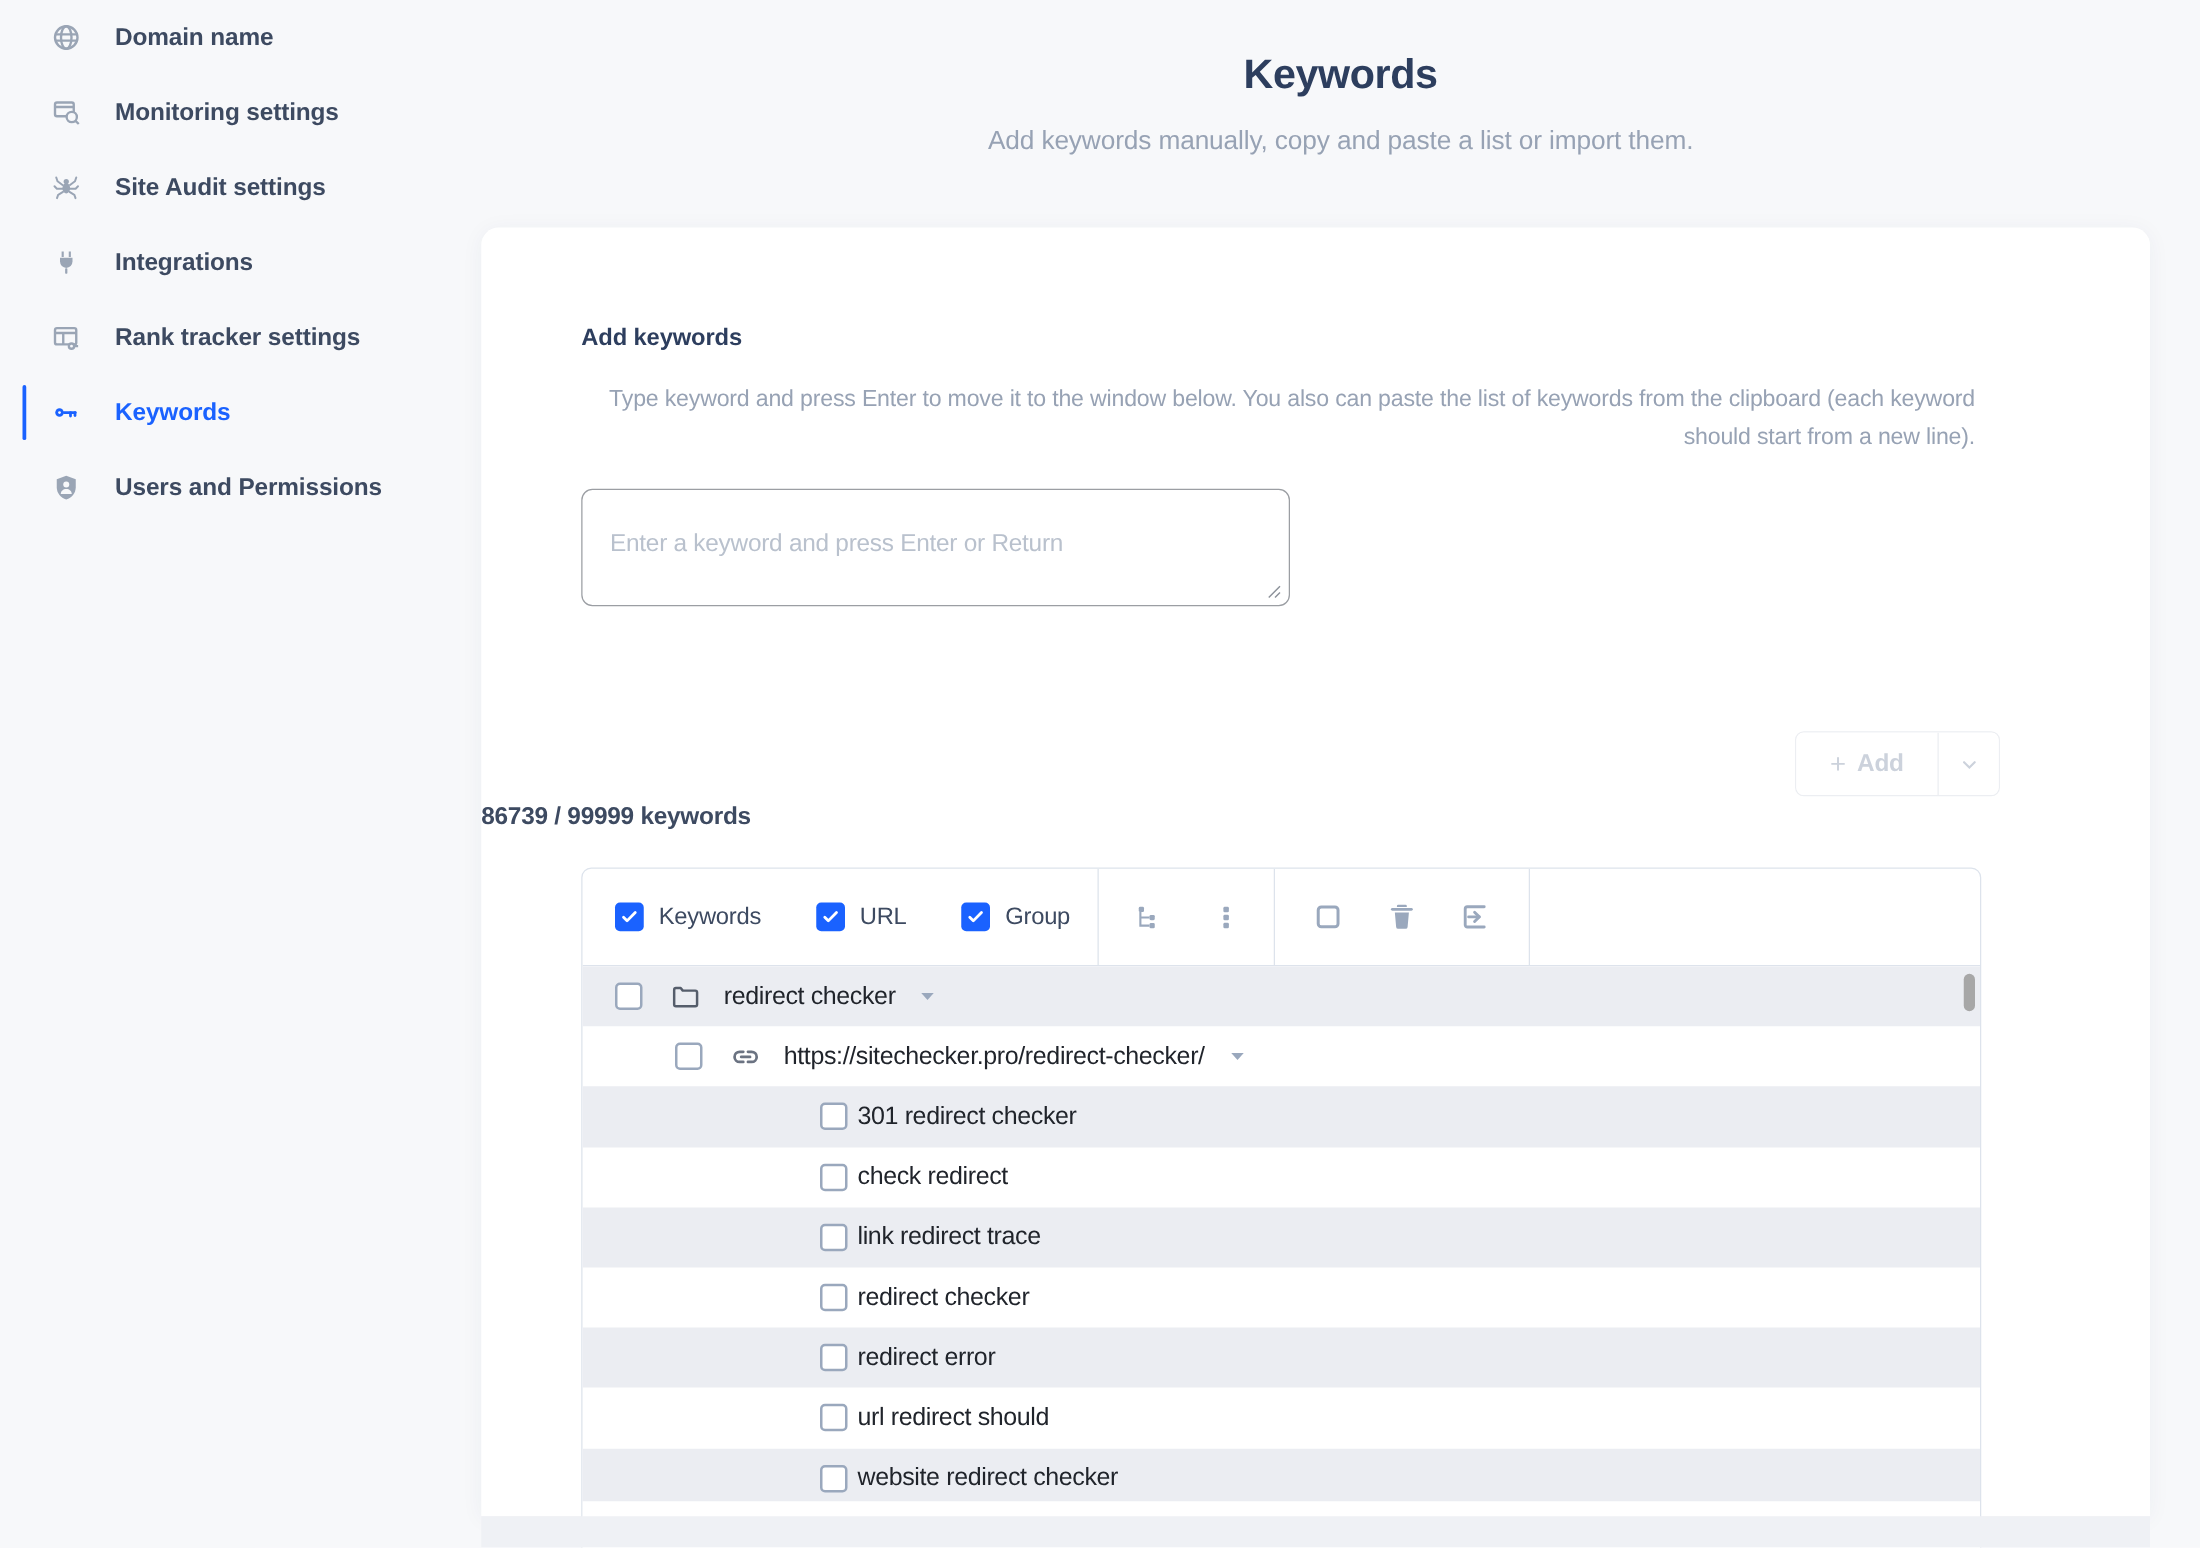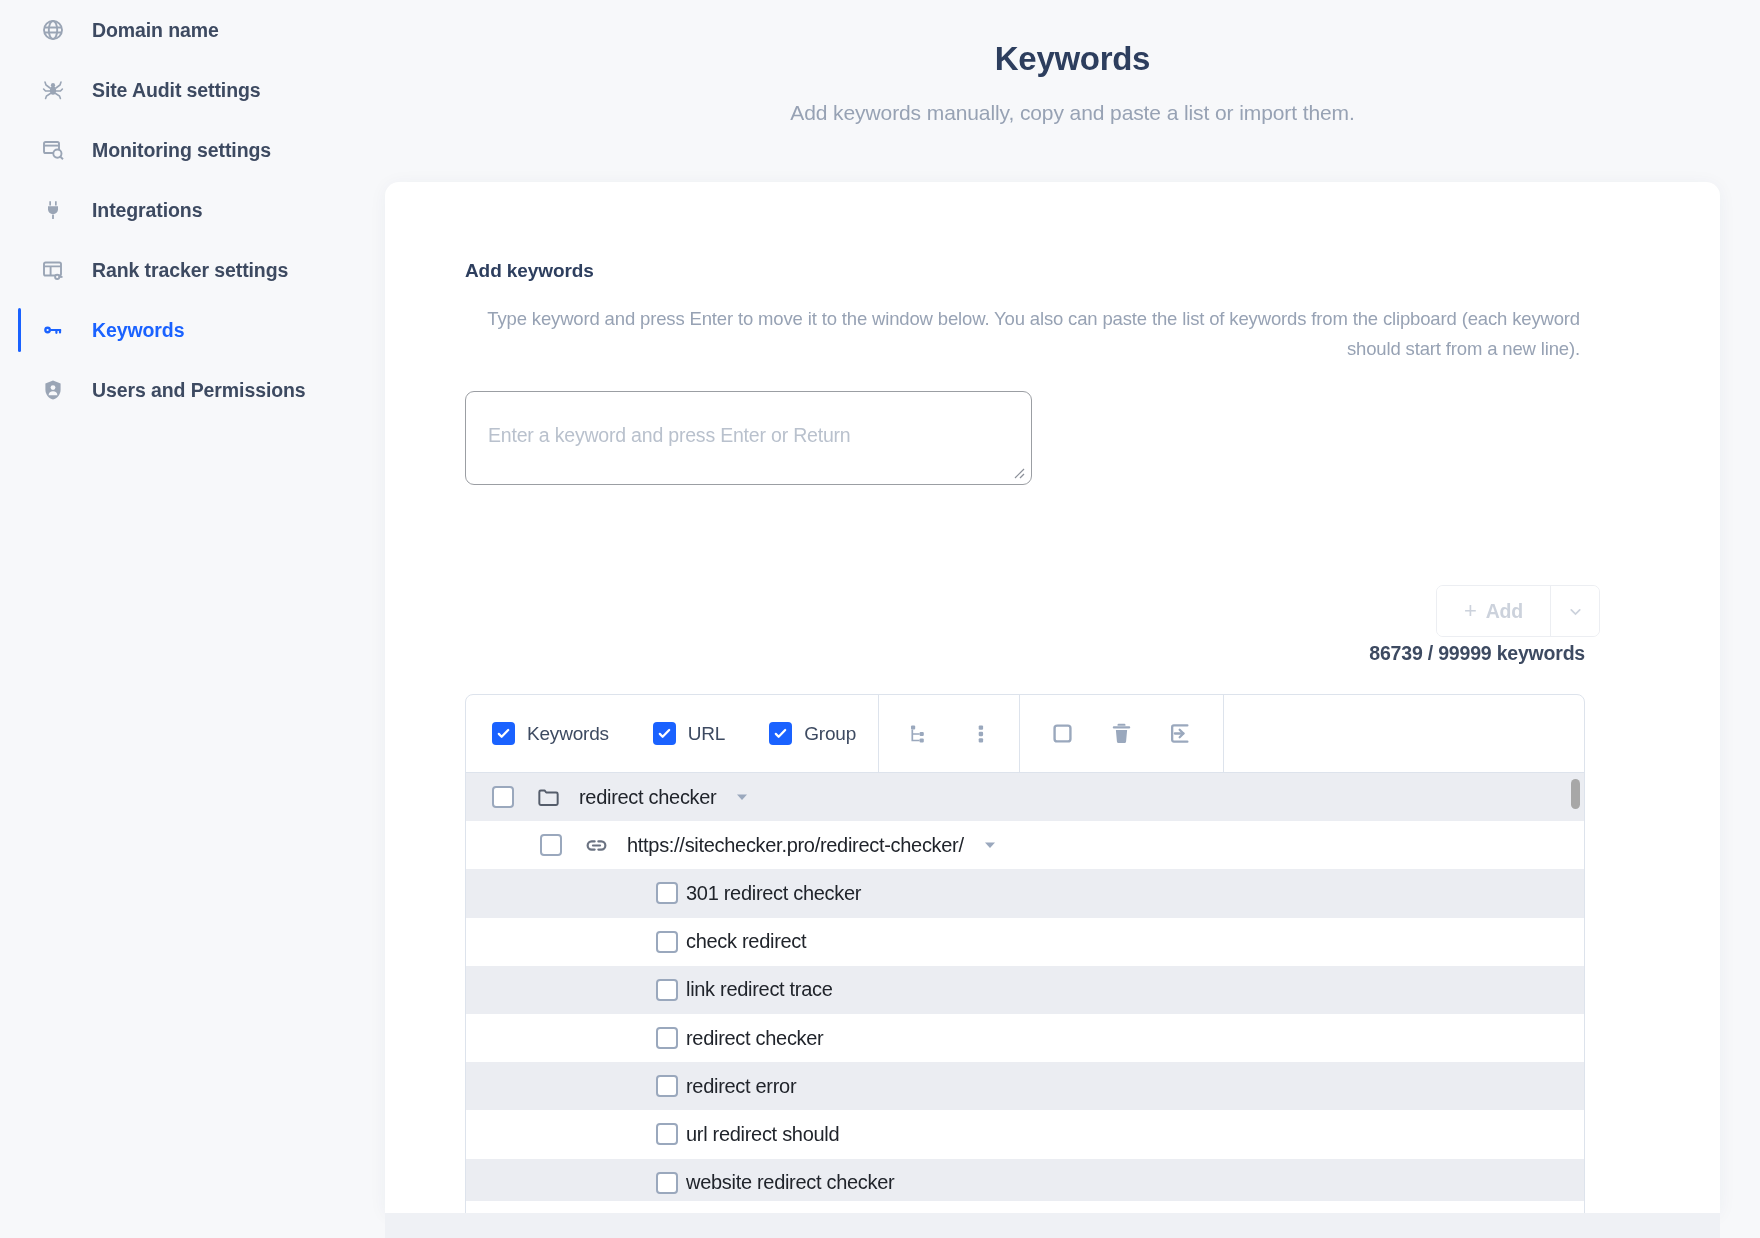--- a/index.html
+++ b/index.html
@@ -108,21 +108,20 @@
   #add-plus { font-size: 22px; font-weight: 400; line-height: 1; }
   #add-caret {
     width: 49px; height: 100%;
     display: flex; align-items: center; justify-content: center;
     border-left: 1px solid #eceef2; color: #ccd2dc; background: #fff;
     cursor: pointer;
   }
 
   #kw-counter {
     position: absolute; left: 0; top: 460px; width: 1200px;
-    text-align: right;
     font-size: 19.5px; font-weight: 700; color: #3d4a61; letter-spacing: -0.2px;
   }
 
   
   #tree-panel {
     position: absolute; left: 80px; top: 512px;
     width: 1120px; height: 557px;
     border: 1px solid #dde3ec; border-radius: 8px;
     background: #fff; overflow: hidden;
   }
@@ -204,20 +203,32 @@
   <nav id="sidebar">
     <div class="nav-item" style="top:0">
       <span class="nav-icon">
         <svg width="24" height="24" viewBox="0 0 24 24" fill="none" stroke="currentColor" stroke-width="1.9">
           <circle cx="12" cy="12" r="9"></circle>
             <path d="M3.5 9.5h17M3.5 14.5h17"></path>
           <ellipse cx="12" cy="12" rx="4.2" ry="9"></ellipse>
         </svg>
       </span>
       <span class="nav-label">Domain name</span>
+    </div>
+
+    <div class="nav-item">
+      <span class="nav-icon">
+        <svg width="24" height="24" viewBox="0 0 24 24" fill="none" stroke="currentColor" stroke-width="1.9">
+          <rect x="3" y="4" width="15" height="11" rx="1.6"></rect>
+          <path d="M3 7.6h15"></path>
+          <circle cx="16.4" cy="15.6" r="4.1" fill="#f7f8fa"></circle>
+          <path d="M19.4 18.7 L22 21.2"></path>
+        </svg>
+      </span>
+      <span class="nav-label">Monitoring settings</span>
     </div>
 
     <div class="nav-item">
       <span class="nav-icon">
         <svg width="24" height="24" viewBox="0 0 24 24" fill="currentColor">
           <ellipse cx="12" cy="12.5" rx="3.1" ry="4.2"></ellipse>
           <circle cx="12" cy="7.2" r="2.1"></circle>
           <g stroke="currentColor" stroke-width="1.6" fill="none" stroke-linecap="round">
             <path d="M9 10 L5 7 L4 4"></path>
               <path d="M15 10 L19 7 L20 4"></path>
@@ -226,32 +237,20 @@
             <path d="M9.4 15.5 L5.5 18 L4.6 20.5"></path>
               <path d="M14.6 15.5 L18.5 18 L19.4 20.5"></path>
           </g>
         </svg>
       </span>
       <span class="nav-label">Site Audit settings</span>
     </div>
 
     <div class="nav-item">
       <span class="nav-icon">
-        <svg width="24" height="24" viewBox="0 0 24 24" fill="none" stroke="currentColor" stroke-width="1.9">
-          <rect x="3" y="4" width="15" height="11" rx="1.6"></rect>
-          <path d="M3 7.6h15"></path>
-          <circle cx="16.4" cy="15.6" r="4.1" fill="#f7f8fa"></circle>
-          <path d="M19.4 18.7 L22 21.2"></path>
-        </svg>
-      </span>
-      <span class="nav-label">Monitoring settings</span>
-    </div>
-
-    <div class="nav-item">
-      <span class="nav-icon">
         <svg width="24" height="24" viewBox="0 0 24 24" fill="currentColor">
           <path d="M8.3 3.2h1.7v4.3H8.3zM14 3.2h1.7v4.3H14z"></path>
           <path d="M7 8.2h10v3.1a5 5 0 0 1-5 5 5 5 0 0 1-5-5z"></path>
           <rect x="11.1" y="16.6" width="1.8" height="4.4" rx="0.6"></rect>
         </svg>
       </span>
       <span class="nav-label">Integrations</span>
     </div>
 
     <div class="nav-item">

